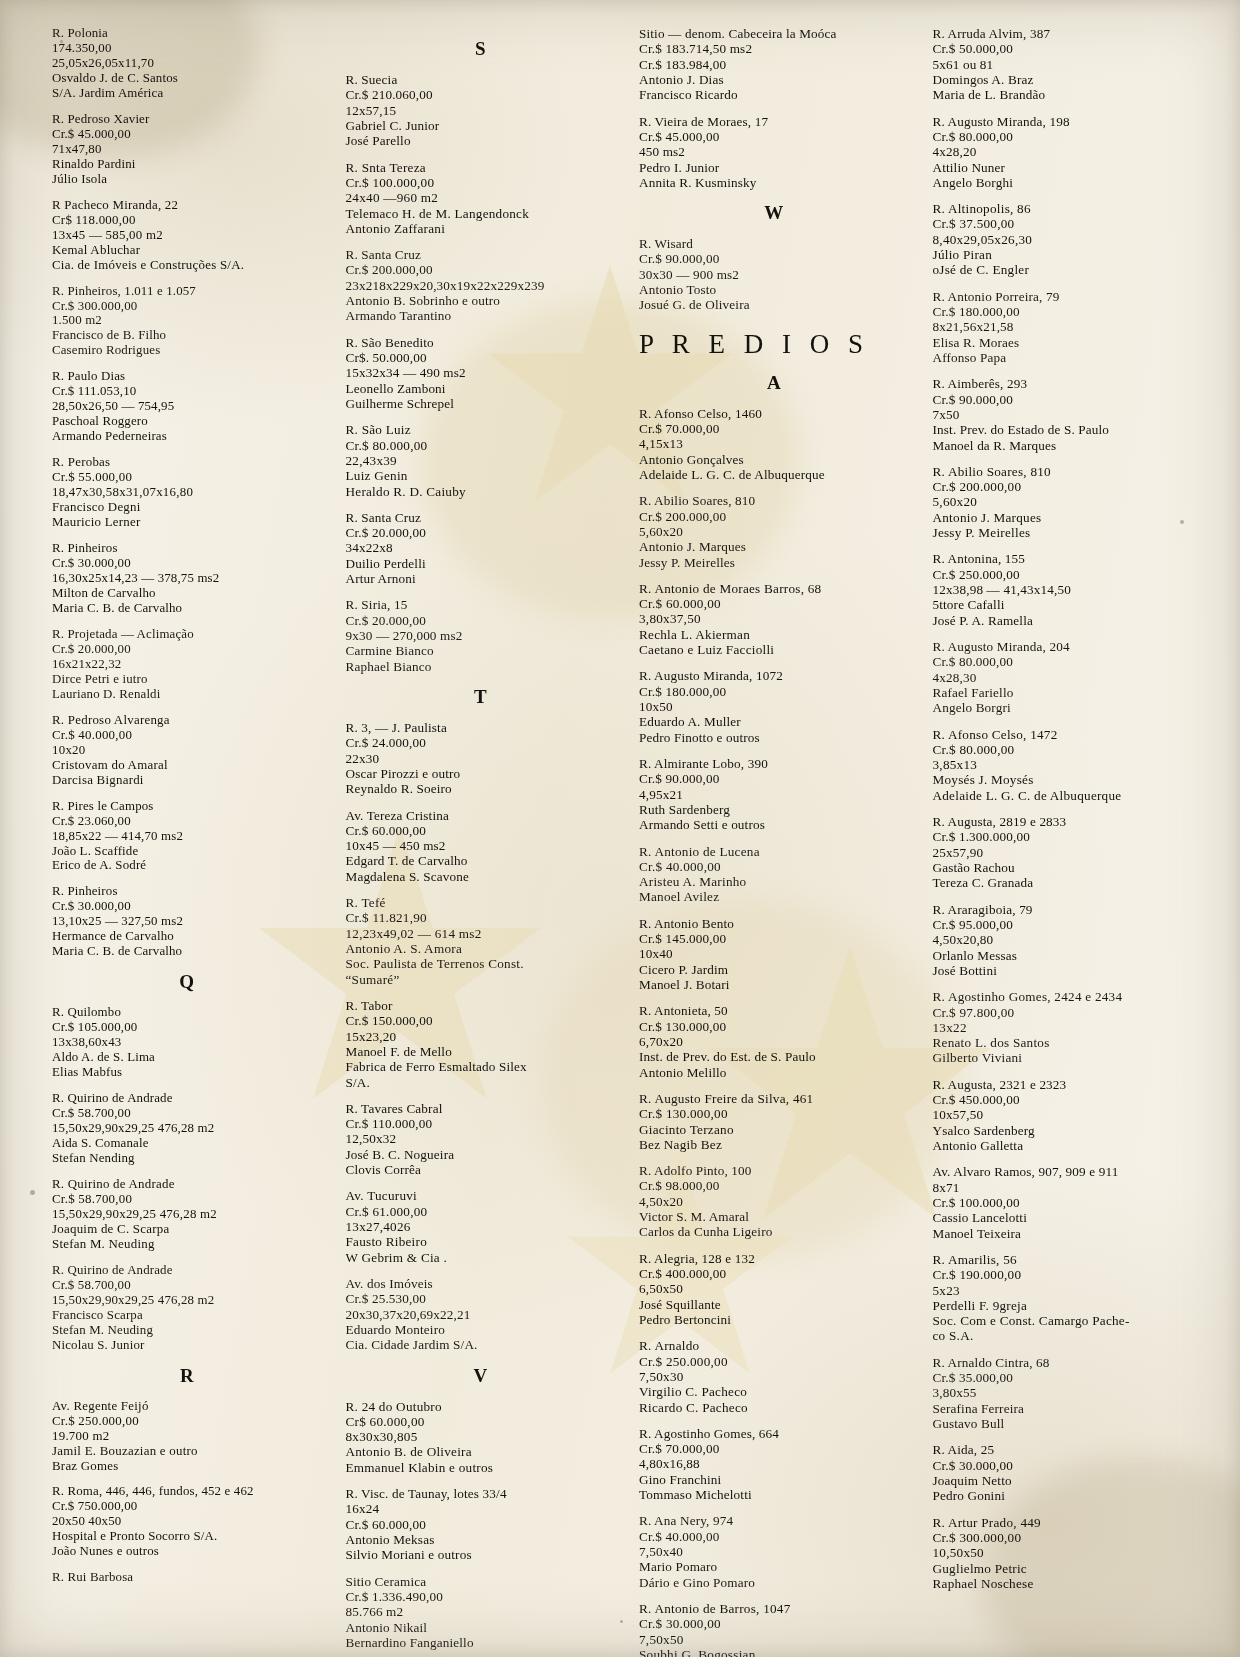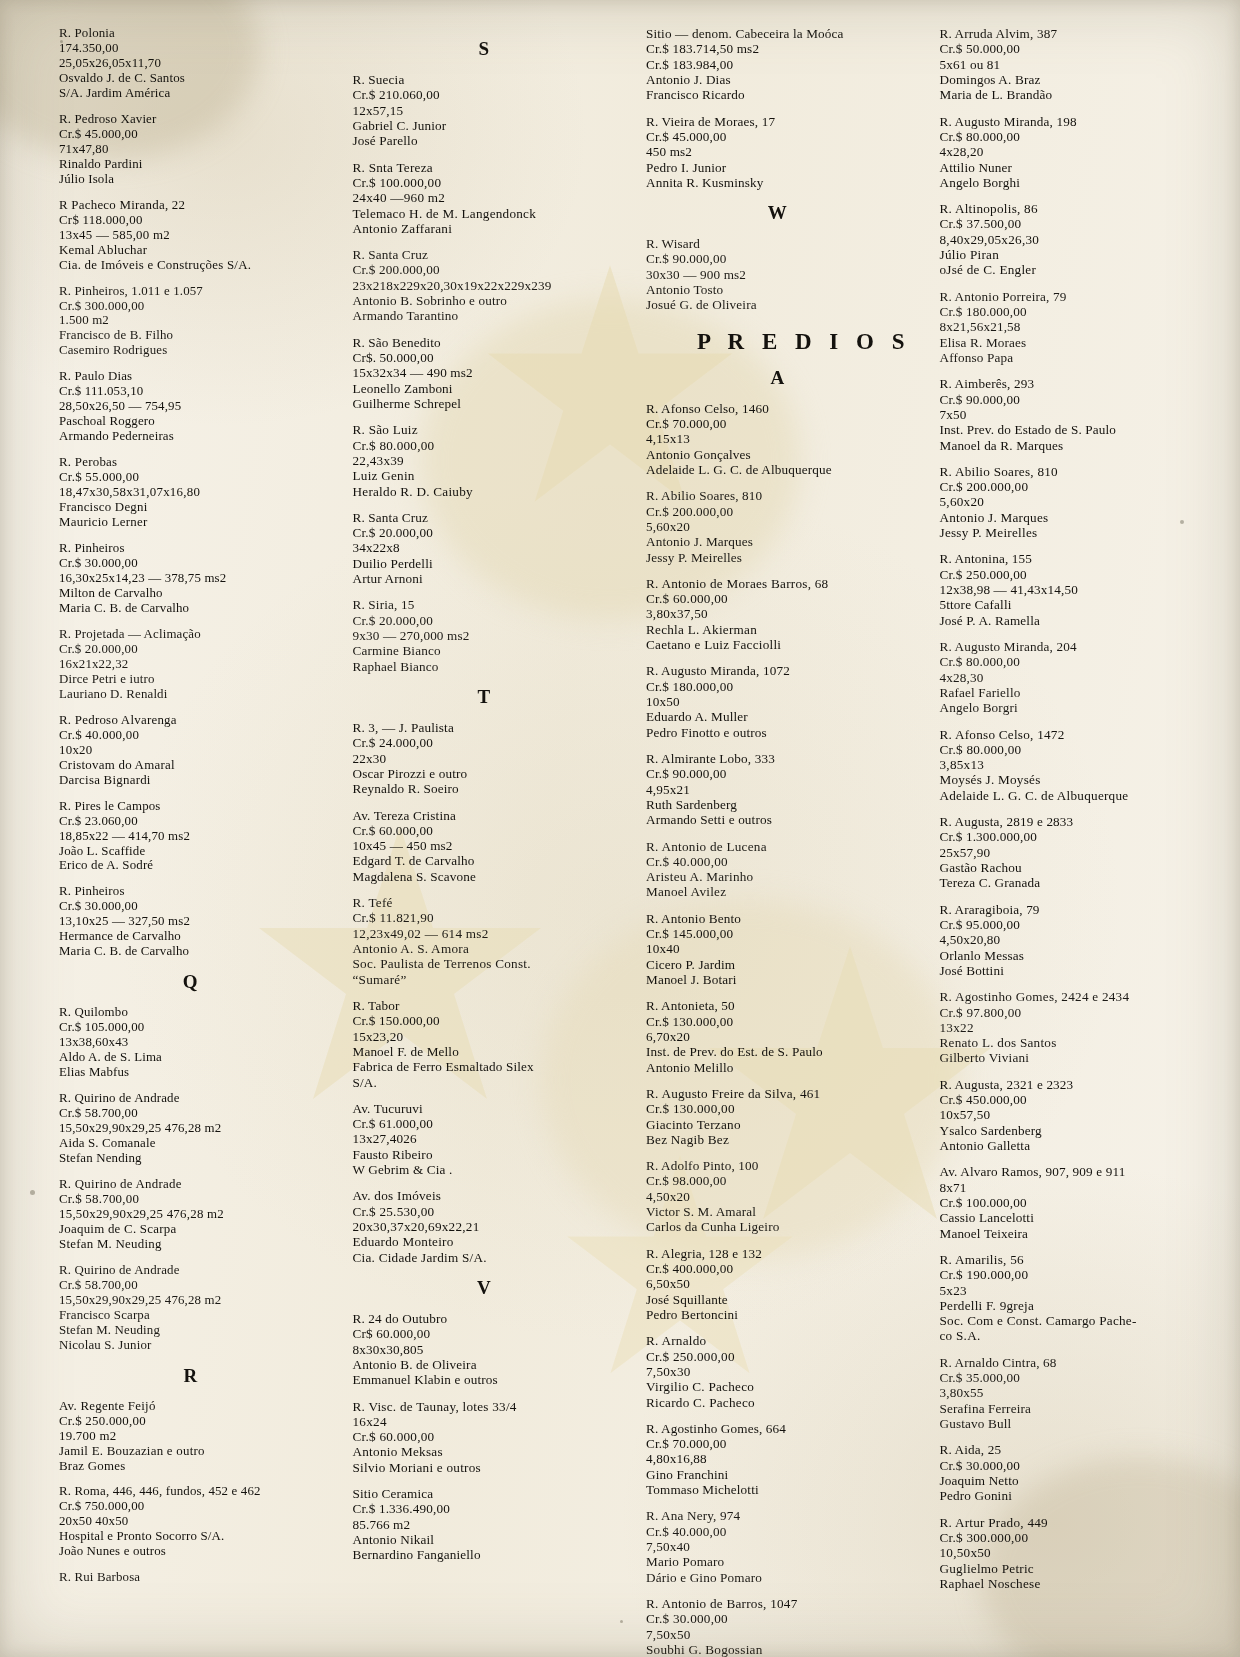--- a/index.html
+++ b/index.html
@@ -56,36 +56,35 @@
     position: relative;
     display: flex;
     padding: 26px 20px 14px 52px;
     box-sizing: border-box;
     height: 100%;
   }
   .col {
     flex: 1 1 0;
     padding-right: 16px;
     box-sizing: border-box;
-    margin-left: 7px;
   }
   .col + .col { padding-left: 6px; }
 
   .section-letter {
     text-align: center;
     font-size: 19px;
     font-weight: bold;
     letter-spacing: 2px;
     margin: 12px 0 12px 0;
     font-family: "Liberation Serif", serif;
   }
   .big-head {
-    text-align: right;
-    font-size: 23px;
-    font-weight: bold;
+    text-align: left;
+    font-size: 27px;
+    font-weight: normal;
     letter-spacing: 6px;
     margin: 16px 0 6px 0;
   }
 
   .entry {
     margin-bottom: 11px;
     line-height: 1.16;
   }
   .entry .ln {
     display: block;
@@ -335,20 +334,27 @@
         </div>
         <div class="entry">
           <span class="ln title">R. Tabor</span>
           <span class="ln amount">Cr.$ 150.000,00</span>
           <span class="ln">15x23,20</span>
           <span class="ln">Manoel F. de Mello</span>
           <span class="ln">Fabrica de Ferro Esmaltado Silex</span>
           <span class="ln">S/A.</span>
         </div>
         <div class="entry">
+          <span class="ln title">R. Tavares Cabral</span>
+          <span class="ln amount">Cr.$ 110.000,00</span>
+          <span class="ln">12,50x32</span>
+          <span class="ln">José B. C. Nogueira</span>
+          <span class="ln">Clovis Corrêa</span>
+        </div>
+        <div class="entry">
           <span class="ln title">Av. Tucuruvi</span>
           <span class="ln amount">Cr.$ 61.000,00</span>
           <span class="ln">13x27,4026</span>
           <span class="ln">Fausto Ribeiro</span>
           <span class="ln">W Gebrim &amp; Cia .</span>
         </div>
         <div class="entry">
           <span class="ln title">Av. dos Imóveis</span>
           <span class="ln amount">Cr.$ 25.530,00</span>
           <span class="ln">20x30,37x20,69x22,21</span>
@@ -425,21 +431,21 @@
           <span class="ln">Caetano e Luiz Facciolli</span>
         </div>
         <div class="entry">
           <span class="ln title">R. Augusto Miranda, 1072</span>
           <span class="ln amount">Cr.$ 180.000,00</span>
           <span class="ln">10x50</span>
           <span class="ln">Eduardo A. Muller</span>
           <span class="ln">Pedro Finotto e outros</span>
         </div>
         <div class="entry">
-          <span class="ln title">R. Almirante Lobo, 333</span>
+          <span class="ln title">R. Almirante Lobo, 390</span>
           <span class="ln amount">Cr.$ 90.000,00</span>
           <span class="ln">4,95x21</span>
           <span class="ln">Ruth Sardenberg</span>
           <span class="ln">Armando Setti e outros</span>
         </div>
         <div class="entry">
           <span class="ln title">R. Antonio de Lucena</span>
           <span class="ln amount">Cr.$ 40.000,00</span>
           <span class="ln">Aristeu A. Marinho</span>
           <span class="ln">Manoel Avilez</span>

